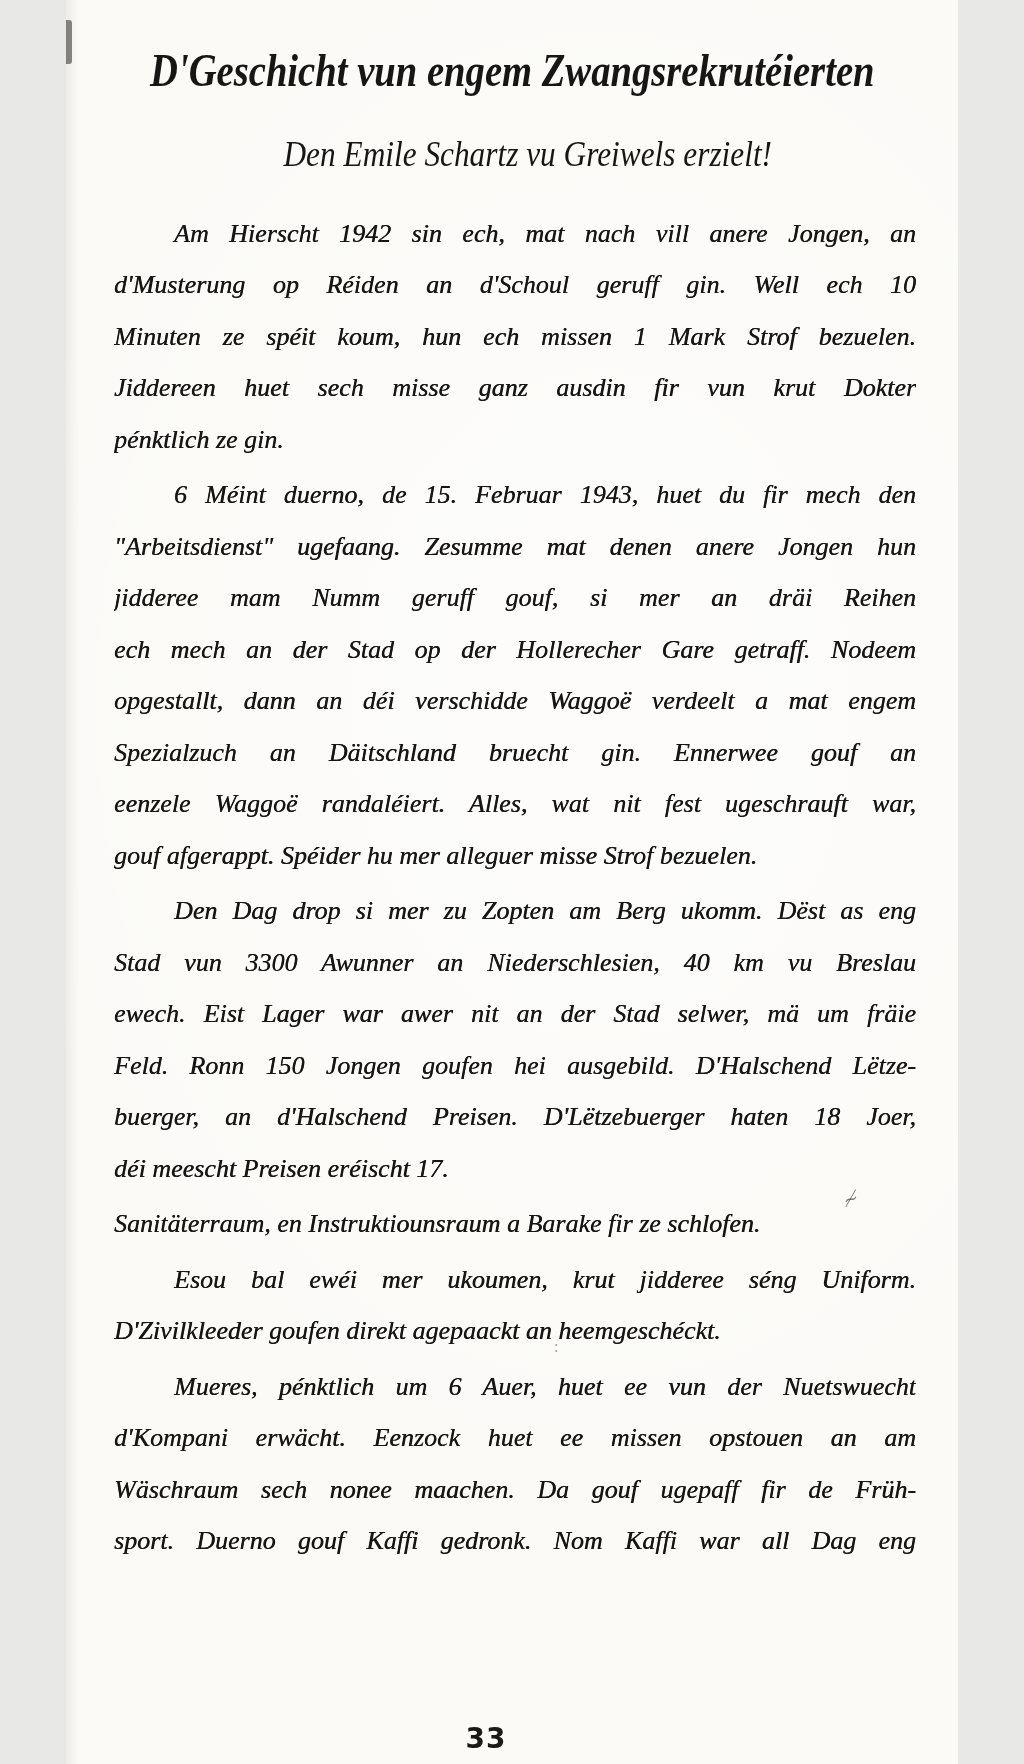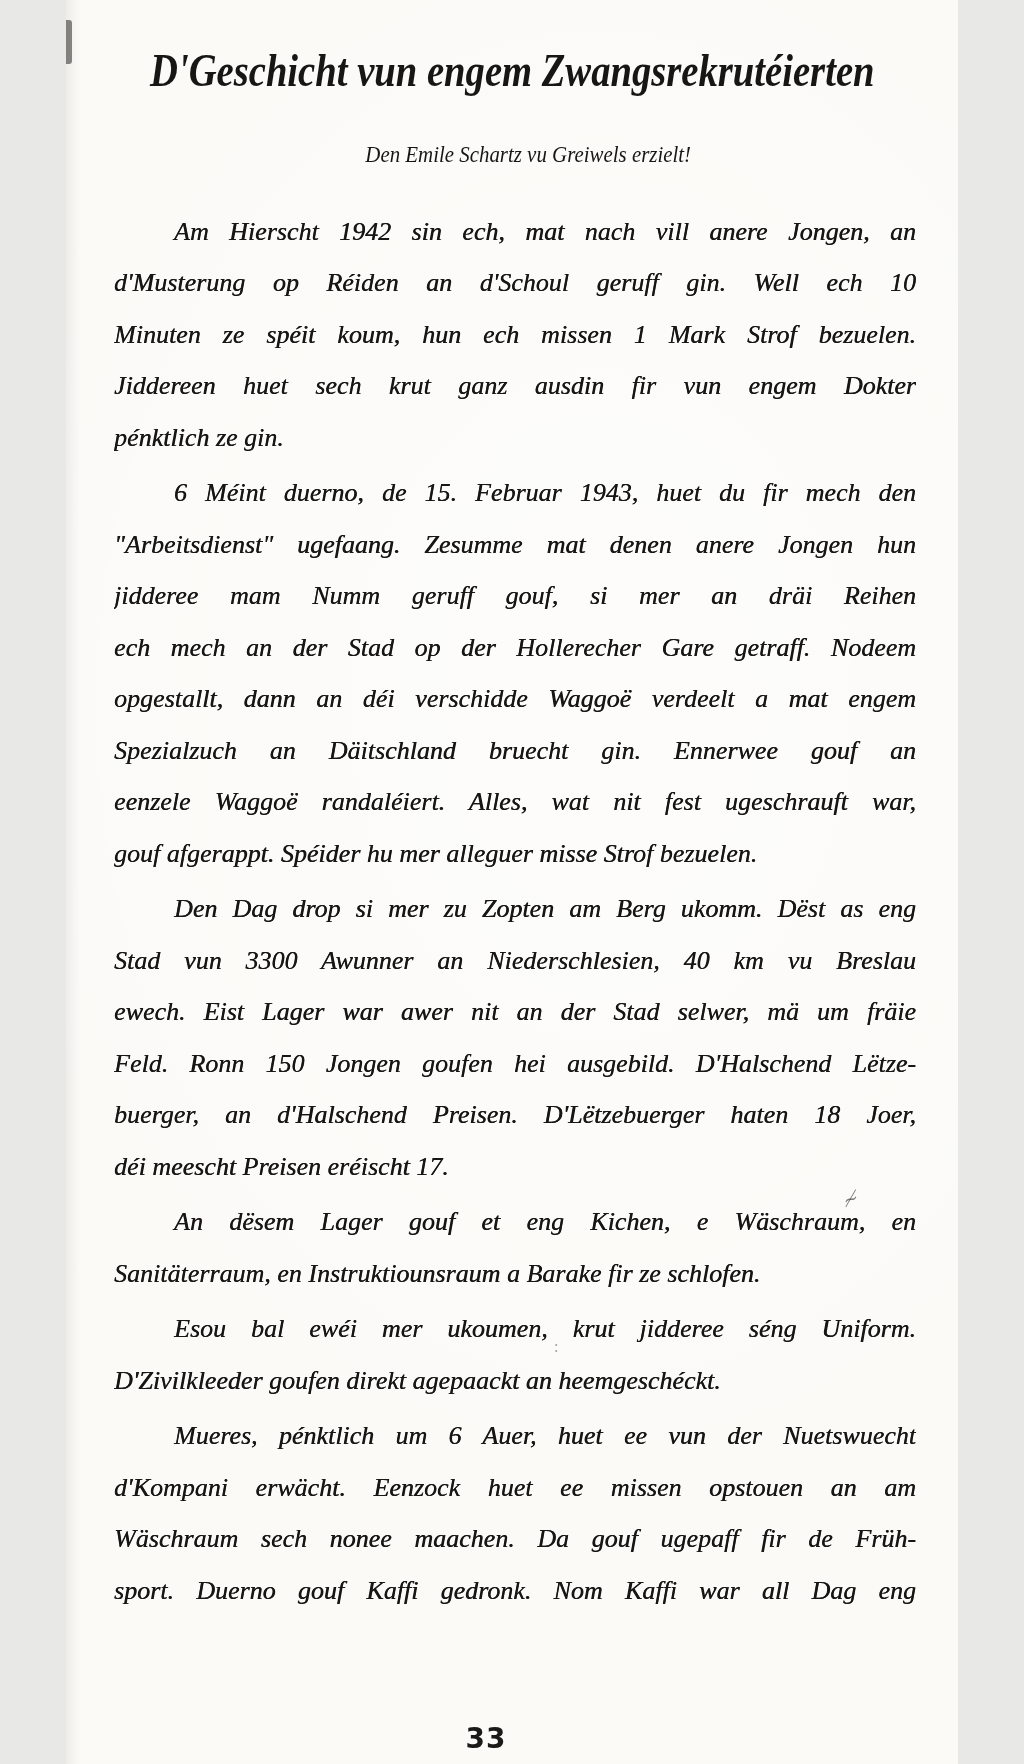--- a/index.html
+++ b/index.html
@@ -20,21 +20,21 @@
     text-align:center;
     font-style:italic;font-weight:700;
     font-size:46px;line-height:56px;
     white-space:nowrap;
   }
   .title .squeeze{display:inline-block;transform:scaleX(.84);transform-origin:50% 50%;}
   .subtitle{
     margin-top:2px;
     text-align:center;
     font-style:italic;font-weight:400;
-    font-size:24px;line-height:48px;
+    font-size:36px;line-height:48px;
     white-space:nowrap;
     padding-left:32px;
   }
   .subtitle .squeeze{display:inline-block;transform:scaleX(.87);transform-origin:50% 50%;}
   .body-text{
     margin:28px 42px 0 48px;
     font-style:italic;font-weight:400;
     font-size:26px;line-height:51.5px;
     text-shadow:0.35px 0 0 currentColor;
   }
@@ -77,21 +77,21 @@
 
   <h1 class="title"><span class="squeeze">D'Geschicht vun engem Zwangsrekrutéierten</span></h1>
 
   <h2 class="subtitle"><span class="squeeze">Den Emile Schartz vu Greiwels erzielt!</span></h2>
 
   <div class="body-text">
       <div class="para">
         <div class="line first">Am Hierscht 1942 sin ech, mat nach vill anere Jongen, an</div>
         <div class="line">d'Musterung op Réiden an d'Schoul geruff gin. Well ech 10</div>
         <div class="line">Minuten ze spéit koum, hun ech missen 1 Mark Strof bezuelen.</div>
-        <div class="line">Jiddereen huet sech krut ganz ausdin fir vun engem Dokter</div>
+        <div class="line">Jiddereen huet sech misse ganz ausdin fir vun krut Dokter</div>
         <div class="line last">pénktlich ze gin.</div>
       </div>
       <div class="para">
         <div class="line first">6 Méint duerno, de 15. Februar 1943, huet du fir mech den</div>
         <div class="line">"Arbeitsdienst" ugefaang. Zesumme mat denen anere Jongen hun</div>
         <div class="line">jidderee mam Numm geruff gouf, si mer an dräi Reihen</div>
         <div class="line">ech mech an der Stad op der Hollerecher Gare getraff. Nodeem</div>
         <div class="line">opgestallt, dann an déi verschidde Waggoë verdeelt a mat engem</div>
         <div class="line">Spezialzuch an Däitschland bruecht gin. Ennerwee gouf an</div>
         <div class="line">eenzele Waggoë randaléiert. Alles, wat nit fest ugeschrauft war,</div>
@@ -99,21 +99,20 @@
       </div>
       <div class="para">
         <div class="line first">Den Dag drop si mer zu Zopten am Berg ukomm. Dëst as eng</div>
         <div class="line">Stad vun 3300 Awunner an Niederschlesien, 40 km vu Breslau</div>
         <div class="line">ewech. Eist Lager war awer nit an der Stad selwer, mä um fräie</div>
         <div class="line">Feld. Ronn 150 Jongen goufen hei ausgebild. D'Halschend Lëtze-</div>
         <div class="line">buerger, an d'Halschend Preisen. D'Lëtzebuerger haten 18 Joer,</div>
         <div class="line last">déi meescht Preisen eréischt 17.</div>
       </div>
       <div class="para">
-        <div class="line first">An dësem Lager gouf et eng Kichen, e Wäschraum, en</div>
         <div class="line last">Sanitäterraum, en Instruktiounsraum a Barake fir ze schlofen.</div>
       </div>
       <div class="para">
         <div class="line first">Esou bal ewéi mer ukoumen, krut jidderee séng Uniform.</div>
         <div class="line last">D'Zivilkleeder goufen direkt agepaackt an heemgeschéckt.</div>
       </div>
       <div class="para">
         <div class="line first">Mueres, pénktlich um 6 Auer, huet ee vun der Nuetswuecht</div>
         <div class="line">d'Kompani erwächt. Eenzock huet ee missen opstouen an am</div>
         <div class="line">Wäschraum sech nonee maachen. Da gouf ugepaff fir de Früh-</div>

